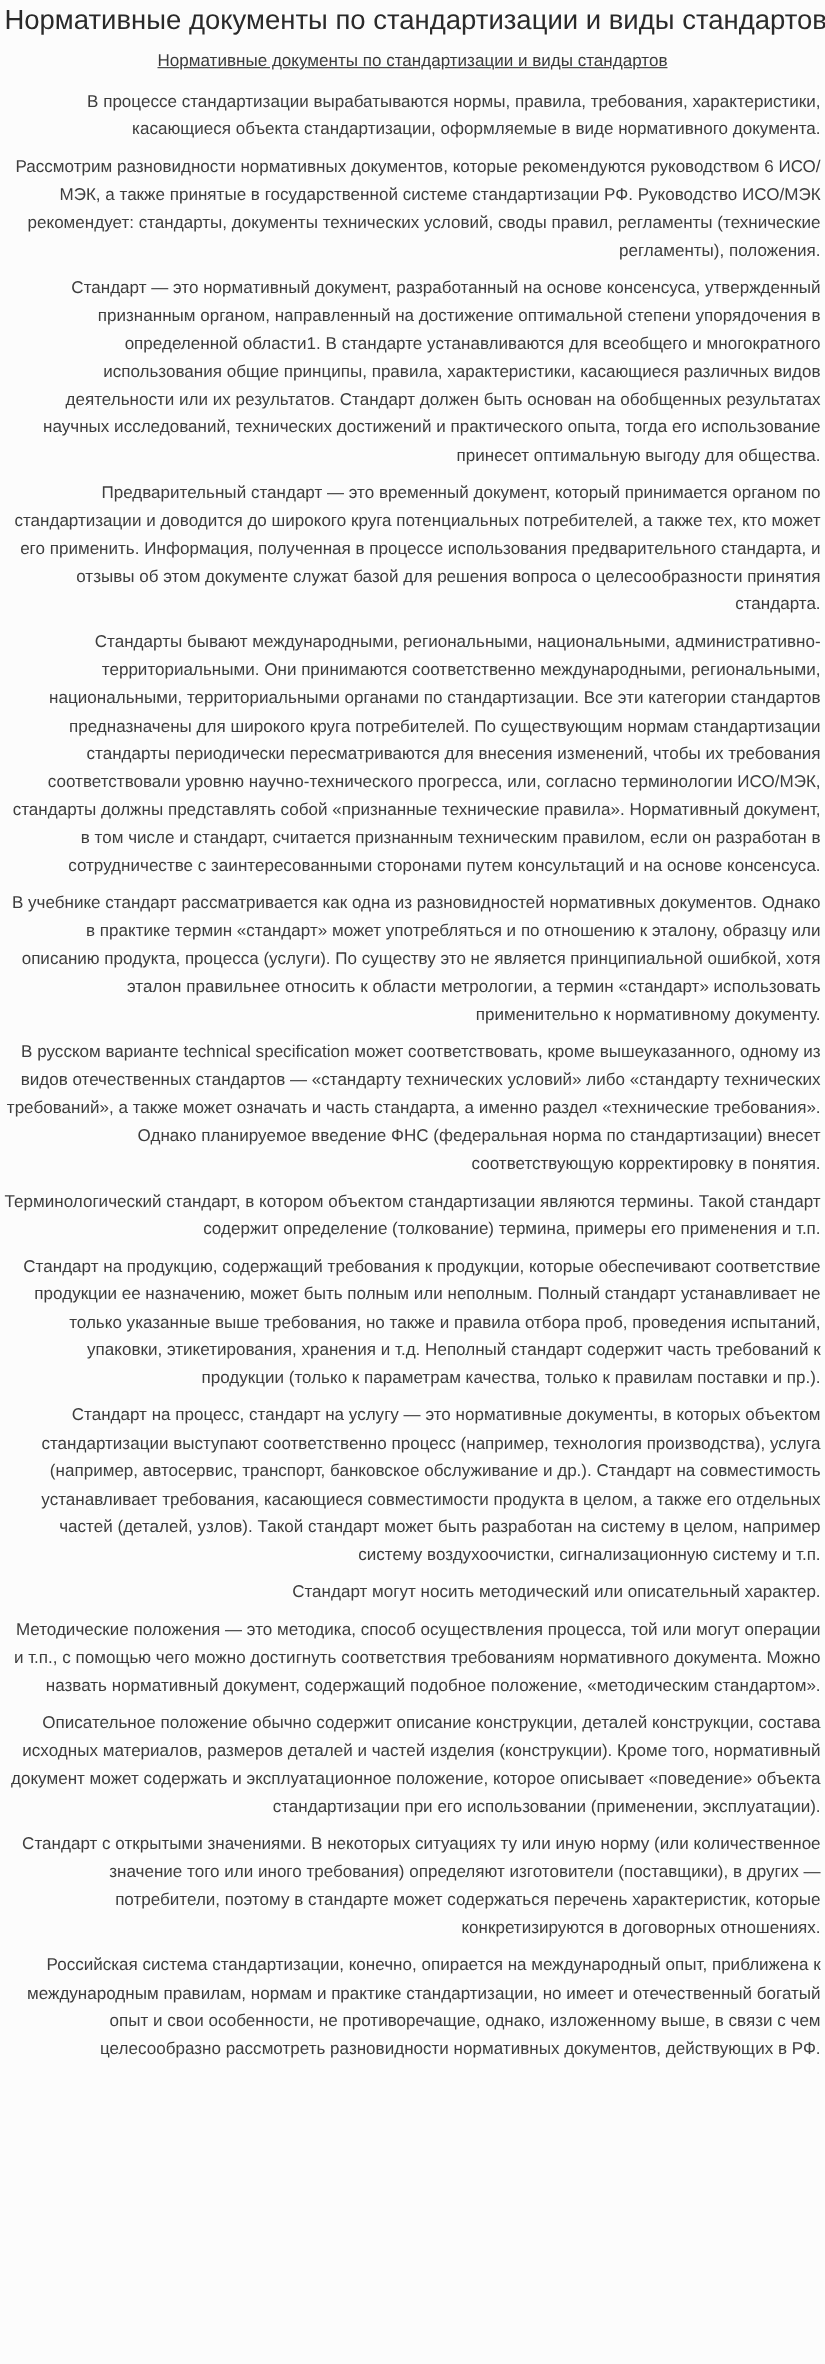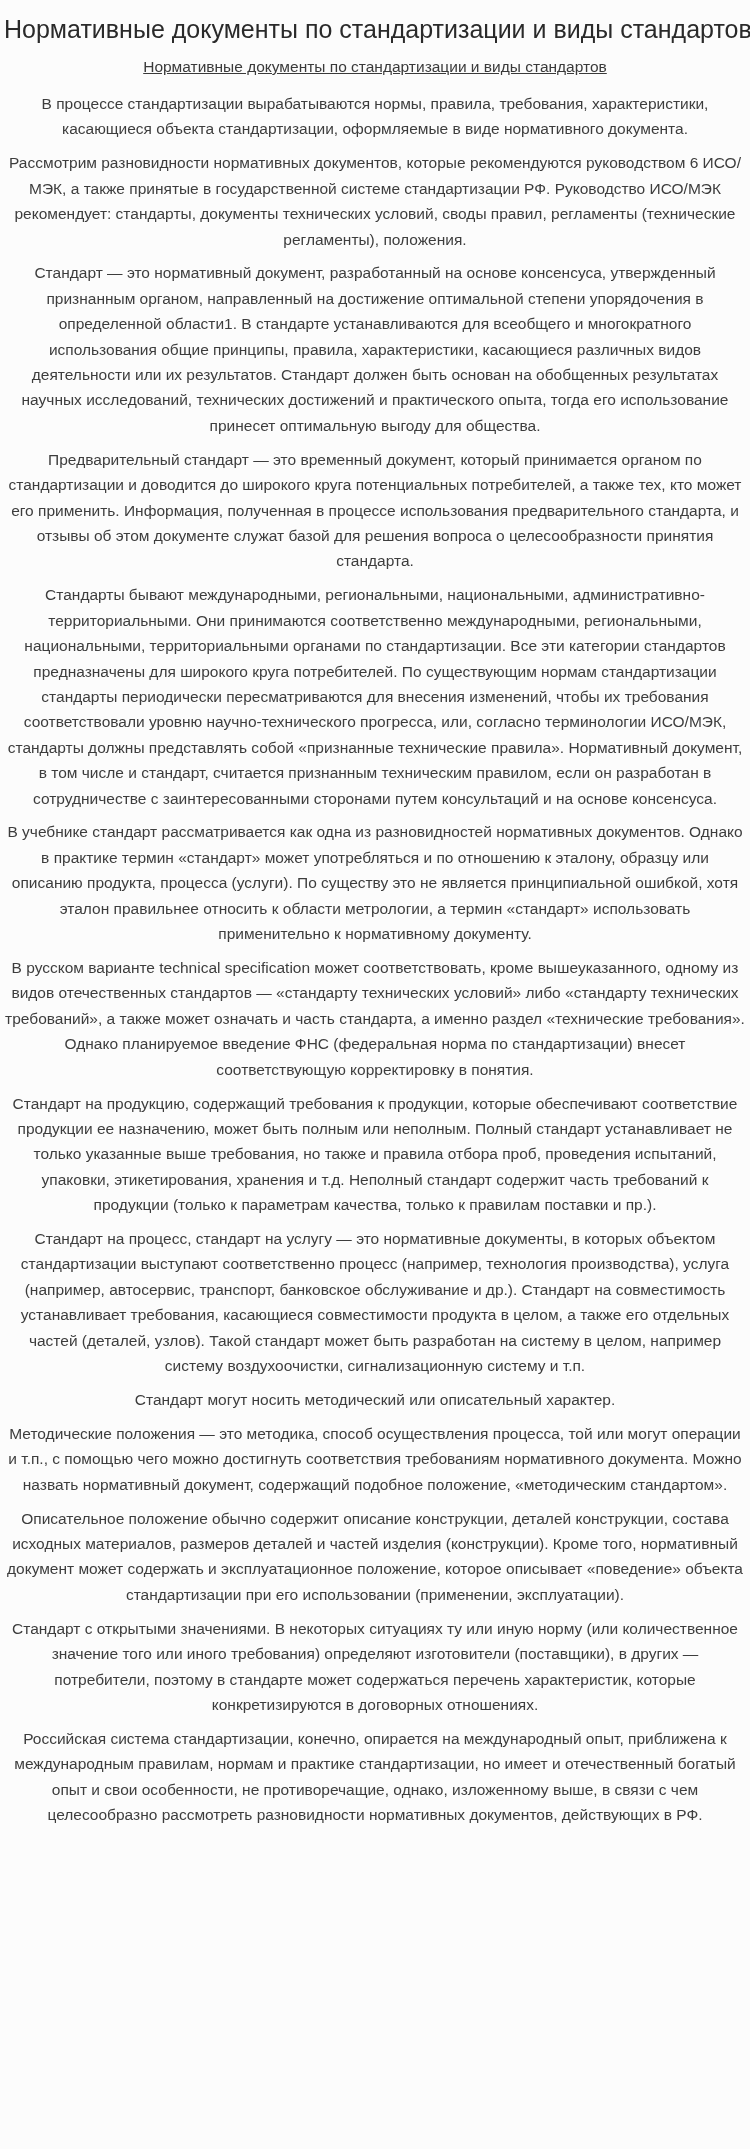--- a/index.html
+++ b/index.html
@@ -13,21 +13,21 @@
   html, body {
     margin: 0;
     padding: 0;
     background: var(--background);
     font-family: "Liberation Sans", "DejaVu Sans", sans-serif;
     color: var(--text);
   }
   .page {
     width: 750px;
     min-height: 2149px;
-    padding: 14px 4px 12px 4px;
+    padding: 3px 4px 12px 4px;
     overflow: hidden;
   }
   h1.doc-title {
     font-size: 25px;
     font-weight: normal;
     line-height: 30px;
     margin: 0 0 13px 0;
     color: var(--title);
     white-space: nowrap;
     letter-spacing: 0;
@@ -40,21 +40,21 @@
     font-size: 15.5px;
     line-height: 20px;
     color: var(--link);
     text-decoration: underline;
     cursor: pointer;
   }
   article.doc-body p {
     font-size: 15.5px;
     line-height: 25.4px;
     margin: 0 0 8.5px 0;
-    text-align: center;
+    text-align: right;
   }
 </style>
 </head>
 <body>
 
 <div class="page">
 
   <h1 class="doc-title">Нормативные документы по стандартизации и виды стандартов</h1>
 
   <div class="subtitle-row">
@@ -71,20 +71,21 @@
 
       <p>Предварительный стандарт — это временный документ, который  принимается органом по стандартизации и доводится до широкого круга  потенциальных потребителей, а также  тех, кто может его применить. Информация, полученная в процессе использования предварительного стандарта, и отзывы об этом документе служат базой для решения вопроса о целесообразности принятия стандарта.</p>
 
       <p>Стандарты бывают международными, региональными, национальными, административно-территориальными. Они принимаются соответственно международными, региональными, национальными, территориальными органами по стандартизации. Все эти категории стандартов предназначены для широкого круга потребителей. По существующим нормам стандартизации стандарты периодически пересматриваются для внесения изменений, чтобы их требования соответствовали уровню научно-технического прогресса, или, согласно терминологии ИСО/МЭК, стандарты должны представлять собой «признанные технические правила». Нормативный документ, в том числе и стандарт, считается признанным техническим правилом, если он разработан в сотрудничестве с заинтересованными сторонами путем консультаций и на основе консенсуса.</p>
 
 
       <p>В учебнике стандарт рассматривается как одна из разновидностей нормативных документов. Однако в практике термин «стандарт» может употребляться и по отношению к эталону, образцу или описанию продукта, процесса (услуги). По существу это не является принципиальной ошибкой, хотя эталон правильнее относить к области метрологии, а термин «стандарт» использовать применительно к нормативному документу.</p>
 
       <p>В русском варианте technical specification может соответствовать, кроме вышеуказанного, одному из видов отечественных стандартов — «стандарту технических условий» либо «стандарту технических требований», а также может означать и часть стандарта, а именно раздел «технические требования». Однако планируемое введение ФНС (федеральная норма по стандартизации) внесет соответствующую корректировку в понятия.</p>
 
+      <p>Терминологический стандарт, в котором объектом стандартизации являются термины. Такой стандарт содержит определение (толкование) термина, примеры его применения и т.п.</p>
 
 
       <p>Стандарт на продукцию, содержащий требования к продукции, которые обеспечивают соответствие продукции ее назначению, может быть полным или неполным. Полный стандарт устанавливает не только указанные выше требования, но также и правила отбора проб, проведения испытаний, упаковки, этикетирования, хранения и т.д. Неполный стандарт содержит часть требований к продукции (только к параметрам качества, только к правилам поставки и пр.).</p>
 
       <p>Стандарт на процесс, стандарт на услугу — это нормативные  документы, в которых объектом стандартизации выступают соответственно процесс (например, технология производства), услуга (например, автосервис, транспорт, банковское обслуживание и др.). Стандарт на совместимость устанавливает требования, касающиеся совместимости продукта в целом, а также его отдельных частей (деталей, узлов). Такой стандарт может быть разработан на систему в целом, например систему воздухоочистки, сигнализационную систему и т.п.</p>
 
       <p>Стандарт могут  носить методический или описательный характер.</p>
 
       <p>Методические положения  — это методика, способ осуществления процесса, той или могут операции и т.п., с помощью чего можно достигнуть соответствия требованиям нормативного документа. Можно назвать нормативный документ, содержащий подобное положение, «методическим стандартом».</p>
 

